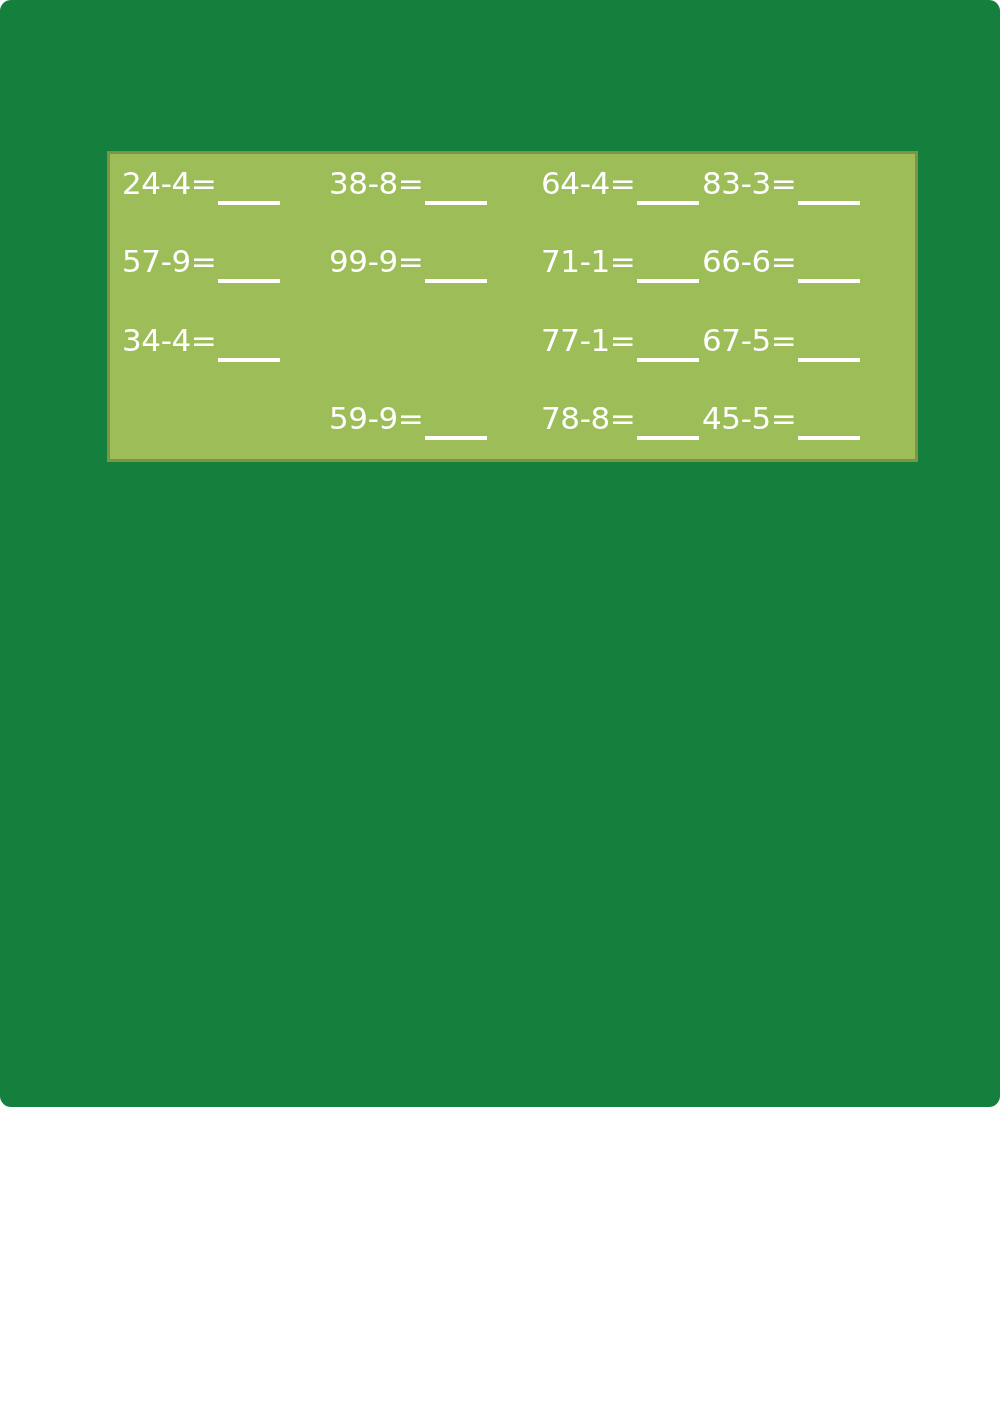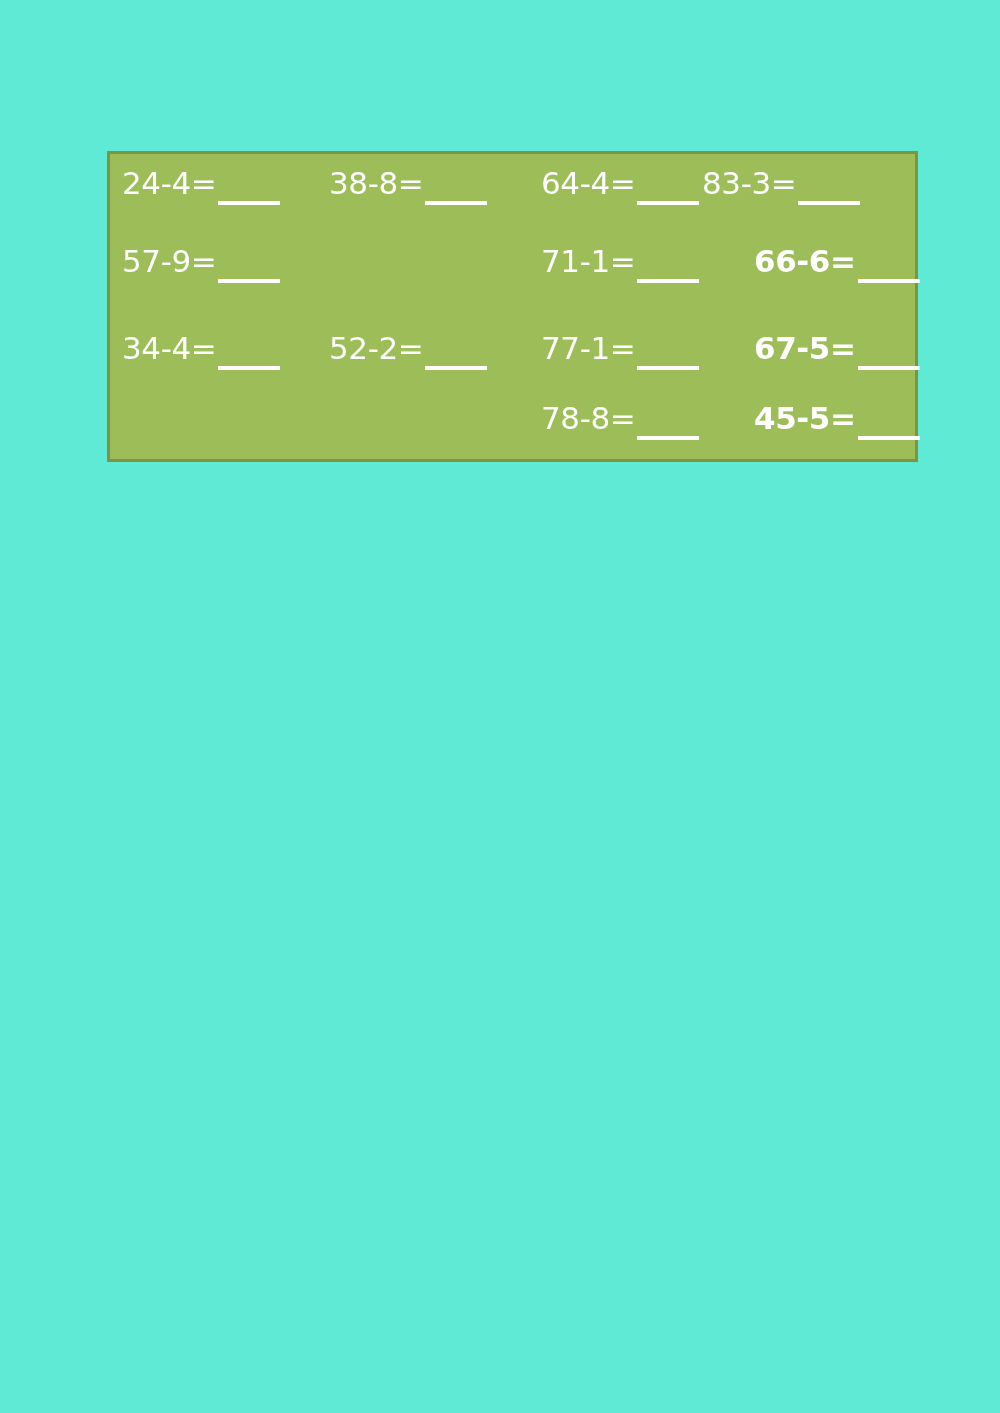--- a/index.html
+++ b/index.html
@@ -13,22 +13,23 @@
     font-family: "DejaVu Sans", sans-serif;
     overflow: hidden;
     position: relative;
   }
 
   #worksheet-page {
     position: absolute;
     left: 0;
     top: 0;
     width: 1000px;
-    height: 1413px;
-    background: #5eead4;
+    height: 1107px;
+    background: #15803d;
+    border-radius: 11px;
   }
 
   #problem-box {
     position: absolute;
     left: 107px;
     top: 151px;
     width: 811px;
     height: 311px;
     box-sizing: border-box;
     background: #9cbd58;
@@ -37,21 +38,21 @@
 
   .problem-row {
     position: absolute;
     left: 0;
     width: 100%;
     height: 78px;
   }
 
   .problem-row.r0 { top: 7px; }
   .problem-row.r1 { top: 85px; }
-  .problem-row.r2 { top: 164px; margin-top: 8px; }
+  .problem-row.r2 { top: 164px; }
   .problem-row.r3 { top: 242px; }
 
   .problem-cell {
     position: absolute;
     top: 0;
     white-space: nowrap;
     color: #ffffff;
     font-family: "DejaVu Sans", sans-serif;
     font-size: 31px;
     line-height: 44px;
@@ -71,21 +72,21 @@
     margin-left: 2px;
     position: relative;
     top: 11px;
     border-bottom: 4px solid #ffffff;
   }
 
   
   .c0 { left: 12px; }
   .c1 { left: 219px; }
   .c2 { left: 431px; }
-  .c3 { left: 644px; font-weight: bold; }
+  .c3 { left: 592px; }
   .c3-indent { left: 592px; }
 </style>
 </head>
 <body>
 
 <div id="worksheet-page">
 
   <div id="problem-box">
 
     <div class="problem-row r0">
@@ -100,44 +101,47 @@
       </div>
       <div class="problem-cell c3-indent">
         <span class="expr">83-3=</span><span class="blank"></span>
       </div>
     </div>
 
     <div class="problem-row r1">
       <div class="problem-cell c0">
         <span class="expr">57-9=</span><span class="blank"></span>
       </div>
+      <div class="problem-cell c1">
+        <span class="expr">99-9=</span><span class="blank"></span>
+      </div>
       <div class="problem-cell c2">
         <span class="expr">71-1=</span><span class="blank"></span>
       </div>
       <div class="problem-cell c3">
         <span class="expr">66-6=</span><span class="blank"></span>
       </div>
     </div>
 
     <div class="problem-row r2">
       <div class="problem-cell c0">
         <span class="expr">34-4=</span><span class="blank"></span>
       </div>
-      <div class="problem-cell c1">
-        <span class="expr">52-2=</span><span class="blank"></span>
-      </div>
       <div class="problem-cell c2">
         <span class="expr">77-1=</span><span class="blank"></span>
       </div>
       <div class="problem-cell c3">
         <span class="expr">67-5=</span><span class="blank"></span>
       </div>
     </div>
 
     <div class="problem-row r3">
+      <div class="problem-cell c1">
+        <span class="expr">59-9=</span><span class="blank"></span>
+      </div>
       <div class="problem-cell c2">
         <span class="expr">78-8=</span><span class="blank"></span>
       </div>
       <div class="problem-cell c3">
         <span class="expr">45-5=</span><span class="blank"></span>
       </div>
     </div>
 
   </div>
 </div>

